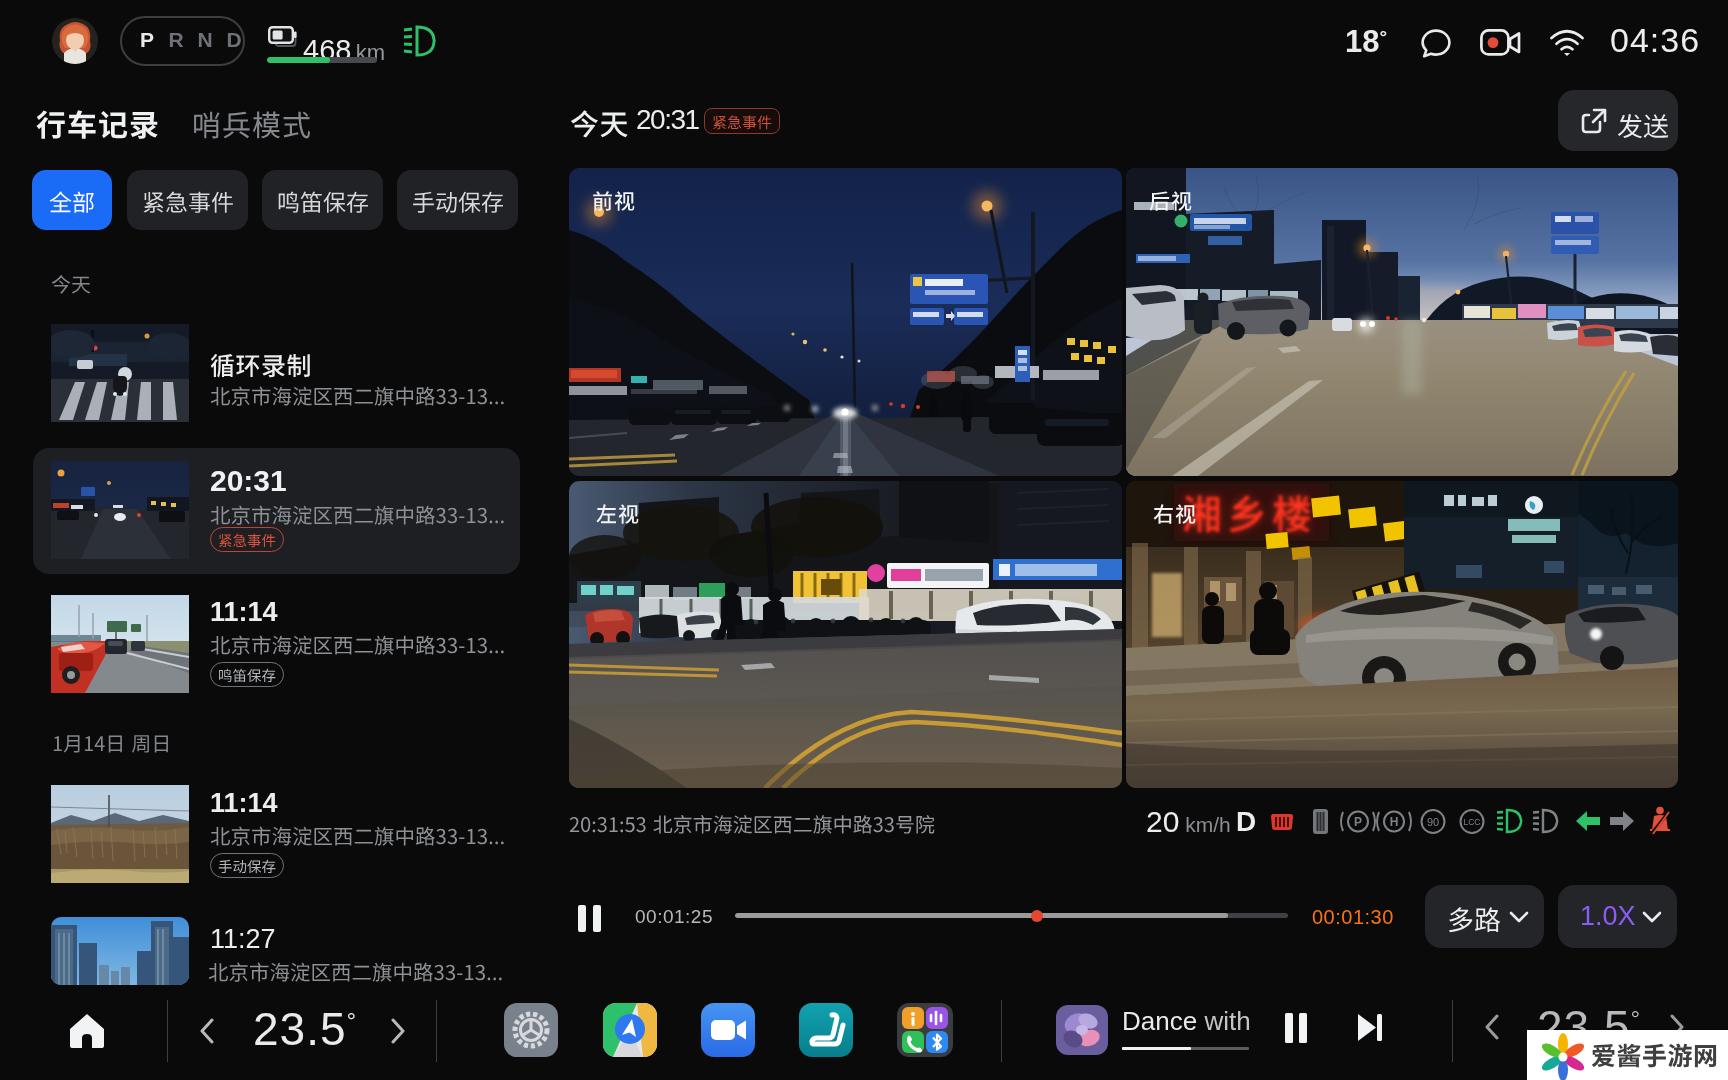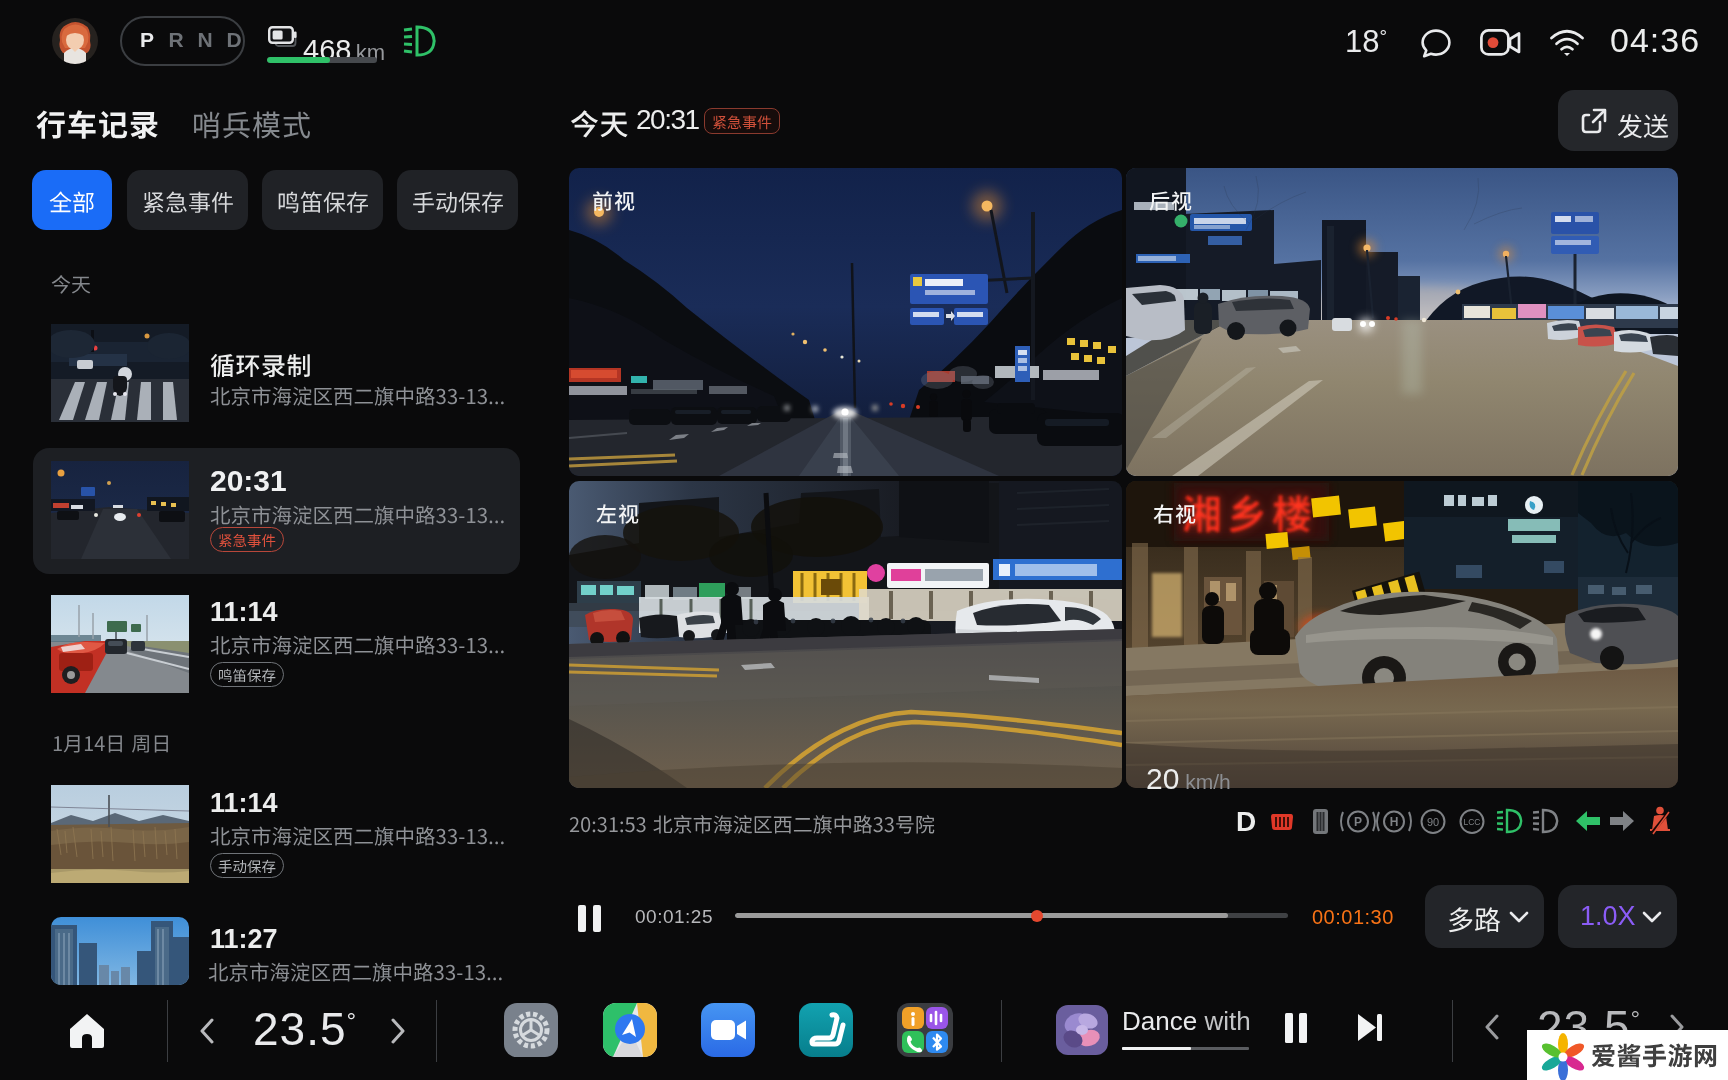--- a/index.html
+++ b/index.html
@@ -38,21 +38,21 @@
     </div>
     <svg class="abs" style="left:403px;top:23px" width="34" height="36" viewBox="0 0 34 36">
 <path d="M14 4 Q30 4 31 17 Q31.5 18 31 19 Q30 32 14 32 L14 4 Z" fill="none" stroke="#2fc168" stroke-width="3"></path>
 <g stroke="#2fc168" stroke-width="3">
 <line x1="1" y1="7" x2="9" y2="6"></line>
         <line x1="1" y1="14" x2="9" y2="13.4"></line>
 <line x1="1" y1="21" x2="9" y2="21.4"></line>
         <line x1="1" y1="28" x2="9" y2="29"></line>
 </g>
     </svg>
-    <div class="abs" style="left:1345px;top:24px;font-size:31px;color:#e9eaec;font-weight:400">18<span style="position:relative;top:-9px;font-size:19px">°</span></div>
+    <div class="abs" style="left:1345px;top:24px;font-size:31px;color:#e9eaec;font-weight:700">18<span style="position:relative;top:-9px;font-size:19px">°</span></div>
     <svg class="abs" style="left:1420px;top:28px" width="32" height="30" viewBox="0 0 32 30">
 <path d="M16 2.6 C23.5 2.6 29.4 8 29.4 14.6 C29.4 21.2 23.5 26.6 16 26.6 C14.2 26.6 12.5 26.3 10.9 25.8 L4.2 28.2 L6.3 22.4 C4 20.3 2.6 17.6 2.6 14.6 C2.6 8 8.5 2.6 16 2.6 Z" fill="none" stroke="#e9eaec" stroke-width="2.6" stroke-linejoin="round"></path>
 </svg>
     <svg class="abs" style="left:1480px;top:29px" width="44" height="28" viewBox="0 0 44 28">
 <rect x="1.4" y="1.4" width="27" height="24" rx="7" fill="none" stroke="#e9eaec" stroke-width="2.7"></rect>
 <path d="M30 10 L39 4.5 L39 23 L30 17.5 Z" fill="none" stroke="#e9eaec" stroke-width="2.7" stroke-linejoin="round"></path>
 <circle cx="13" cy="13.6" r="5.4" fill="#e14b38"></circle>
 </svg>
     <svg class="abs" style="left:1549px;top:29px" width="36" height="27" viewBox="0 0 36 27">
 <g fill="none" stroke="#e9eaec" stroke-width="2.7" stroke-linecap="round">
@@ -279,21 +279,21 @@
 <g stroke="#d8e8f4" stroke-width="1" opacity="0.5">
 <line x1="8" y1="16" x2="8" y2="94"></line>
             <line x1="13" y1="16" x2="13" y2="94"></line>
             <line x1="18" y1="16" x2="18" y2="94"></line>
 <line x1="107" y1="12" x2="107" y2="92"></line>
             <line x1="112" y1="12" x2="112" y2="92"></line>
 </g>
 <rect x="0" y="92" width="138" height="6" fill="#8898a8"></rect>
 </svg></div>
     </div>
-    <div class="abs" style="left:210px;top:924px;font-size:27px;font-weight:bold;color:#eceded">11:27</div>
+    <div class="abs" style="left:210px;top:924px;font-size:27px;font-weight:normal;color:#eceded">11:27</div>
     <div style="position:absolute;left:208px;top:957px;"><svg width="295" height="29" viewBox="0 0 295 29" style="overflow:visible">
         <path transform="translate(0,23)" fill="#8e9196" d="M0.7 -2.5 1.4 -1C2.9 -1.6 4.8 -2.4 6.6 -3.2V1.5H8.2V-16.9H6.6V-12H1.3V-10.5H6.6V-4.7C4.4 -3.9 2.2 -3 0.7 -2.5ZM18.3 -13.7C17 -12.5 15.1 -11.2 13.2 -10V-16.8H11.6V-1.6C11.6 0.6 12.2 1.2 14.1 1.2C14.5 1.2 17 1.2 17.4 1.2C19.4 1.2 19.8 -0.2 20 -3.9C19.5 -4 18.9 -4.3 18.5 -4.6C18.4 -1.2 18.2 -0.3 17.3 -0.3C16.7 -0.3 14.7 -0.3 14.2 -0.3C13.3 -0.3 13.2 -0.5 13.2 -1.6V-8.4C15.4 -9.6 17.7 -11 19.4 -12.3Z M25.9 -10.1H35.7V-6.8H25.9ZM34.5 -3.4C35.9 -2.1 37.6 -0.1 38.3 1.1L39.6 0.2C38.8 -1 37.1 -2.8 35.8 -4.2ZM25.3 -4.2C24.5 -2.8 22.9 -1.1 21.6 0C21.9 0.3 22.4 0.7 22.7 1C24.1 -0.2 25.8 -2 26.8 -3.6ZM29 -16.9C29.4 -16.2 29.9 -15.4 30.3 -14.7H21.8V-13.2H39.7V-14.7H32.1C31.7 -15.4 31 -16.6 30.5 -17.4ZM24.4 -11.5V-5.5H30V-0.2C30 0.1 29.9 0.2 29.5 0.2C29.2 0.2 27.9 0.2 26.5 0.2C26.7 0.6 26.9 1.2 27 1.7C28.8 1.7 30 1.7 30.7 1.4C31.4 1.2 31.6 0.8 31.6 -0.1V-5.5H37.4V-11.5Z M49.5 -16.9C50 -16.1 50.5 -15 50.8 -14.2H42V-12.7H50.4V-9.9H44V-0.7H45.6V-8.4H50.4V1.6H52V-8.4H57.1V-2.7C57.1 -2.4 57 -2.3 56.6 -2.3C56.3 -2.3 55 -2.3 53.6 -2.3C53.9 -1.9 54.1 -1.3 54.2 -0.8C55.9 -0.8 57.1 -0.8 57.8 -1.1C58.5 -1.3 58.7 -1.8 58.7 -2.7V-9.9H52V-12.7H60.5V-14.2H52.3L52.6 -14.3C52.3 -15.1 51.6 -16.4 51 -17.4Z M63.4 -15.9C64.7 -15.3 66.2 -14.4 67 -13.7L67.9 -14.9C67.1 -15.5 65.6 -16.4 64.3 -16.9ZM62.4 -9.9C63.5 -9.3 65 -8.4 65.7 -7.8L66.6 -9C65.8 -9.6 64.4 -10.5 63.2 -11ZM63 0.5 64.3 1.3C65.2 -0.6 66.2 -3.2 67 -5.4L65.8 -6.2C65 -3.9 63.8 -1.2 63 0.5ZM72.9 -9.6C73.8 -9 74.7 -8 75.2 -7.3H70.9L71.2 -10.2H78.3L78.2 -7.3H75.3L76.1 -7.9C75.7 -8.6 74.6 -9.5 73.8 -10.2ZM67.3 -7.3V-5.9H69.2C69 -4.2 68.7 -2.6 68.5 -1.4H77.6C77.5 -0.7 77.3 -0.3 77.1 -0.1C77 0.1 76.8 0.2 76.4 0.2C76 0.2 75 0.2 74 0.1C74.2 0.5 74.4 1 74.4 1.4C75.4 1.5 76.4 1.5 77 1.4C77.6 1.4 78 1.2 78.4 0.7C78.7 0.3 78.9 -0.3 79.1 -1.4H80.7V-2.7H79.3C79.4 -3.6 79.5 -4.6 79.5 -5.9H81.2V-7.3H79.6L79.8 -10.8C79.8 -11 79.8 -11.5 79.8 -11.5H69.9C69.8 -10.2 69.6 -8.8 69.4 -7.3ZM70.7 -5.9H78.1C78 -4.6 77.9 -3.5 77.8 -2.7H70.2ZM72.4 -5.3C73.3 -4.5 74.4 -3.4 74.8 -2.7L75.8 -3.4C75.3 -4.1 74.2 -5.1 73.3 -5.8ZM70.6 -17.2C69.8 -14.8 68.6 -12.4 67.1 -10.9C67.5 -10.7 68.1 -10.3 68.4 -10C69.2 -11 70 -12.2 70.6 -13.5H80.7V-14.9H71.3C71.6 -15.5 71.8 -16.2 72.1 -16.9Z M83.8 -15.9C85.1 -15.3 86.6 -14.2 87.3 -13.5L88.3 -14.7C87.5 -15.4 86 -16.4 84.7 -17ZM82.8 -10.4C84.1 -9.8 85.7 -8.8 86.5 -8.1L87.4 -9.3C86.6 -10 85 -10.9 83.7 -11.5ZM83.4 0.4 84.7 1.4C85.8 -0.6 87.1 -3.2 88.1 -5.4L86.9 -6.3C85.8 -3.9 84.4 -1.2 83.4 0.4ZM90.4 -7.6C90.1 -4 89.2 -1 87.2 0.8C87.6 1 88.2 1.5 88.5 1.7C89.6 0.5 90.4 -0.9 91 -2.7C92.4 0.6 94.8 1.3 98 1.3H101.4C101.4 0.8 101.6 0.2 101.9 -0.2C101.1 -0.2 98.6 -0.2 98.1 -0.2C97.3 -0.2 96.6 -0.2 95.9 -0.3V-4.5H100.4V-5.9H95.9V-9.1H100.6V-10.5H89.5V-9.1H94.4V-0.8C93.1 -1.3 92.1 -2.5 91.5 -4.6C91.7 -5.5 91.8 -6.4 91.9 -7.5ZM93.6 -16.9C94 -16.2 94.4 -15.3 94.6 -14.6H88.9V-11.2H90.4V-13.2H99.7V-11.2H101.2V-14.6H95.8L96.1 -14.7C96 -15.4 95.5 -16.5 95 -17.3Z M121.5 -16.1H104.5V1H122V-0.5H106V-14.6H121.5ZM107.8 -12C109.4 -10.7 111.2 -9.1 112.9 -7.6C111.1 -5.8 109.1 -4.2 107.1 -3.1C107.5 -2.8 108.1 -2.2 108.4 -1.9C110.3 -3.2 112.2 -4.7 113.9 -6.5C115.7 -4.8 117.3 -3.2 118.3 -1.9L119.6 -3C118.5 -4.3 116.8 -6 115 -7.7C116.5 -9.3 117.8 -11.2 118.9 -13.1L117.5 -13.6C116.5 -11.9 115.3 -10.2 113.9 -8.7C112.2 -10.2 110.5 -11.6 108.9 -12.9Z M124.2 -15.9V-14.4H130.3V-11.4H125.3V1.6H126.8V0.3H139.8V1.5H141.3V-11.4H136.1V-14.4H142.2V-15.9ZM126.8 -1.1V-5C127.1 -4.8 127.6 -4.2 127.7 -3.9C130.8 -5.4 131.6 -7.8 131.7 -10H134.6V-6.8C134.6 -5.1 135.1 -4.7 136.7 -4.7C137.1 -4.7 139.2 -4.7 139.5 -4.7H139.8V-1.1ZM126.8 -5V-10H130.3C130.2 -8.2 129.5 -6.4 126.8 -5ZM131.7 -11.4V-14.4H134.6V-11.4ZM136.1 -10H139.8V-6.2C139.7 -6.1 139.6 -6.1 139.4 -6.1C138.9 -6.1 137.2 -6.1 136.9 -6.1C136.2 -6.1 136.1 -6.2 136.1 -6.8Z M146.4 -14.3V-12.6H161.1V-14.3ZM144.7 -2.1V-0.4H162.9V-2.1Z M167 -16.8C167.6 -15.9 168.2 -14.7 168.5 -13.9L169.9 -14.4C169.6 -15.1 168.9 -16.3 168.3 -17.2ZM175.6 -2.2C174.9 -1.1 173.7 0 172.5 0.8C172.8 1 173.3 1.5 173.6 1.7C174.8 0.9 176.2 -0.5 177 -1.7ZM178.8 -1.5C179.9 -0.5 181.4 0.8 182 1.7L183.2 0.8C182.4 -0 181 -1.3 179.8 -2.2ZM174.2 -17.3C173.7 -15.5 172.9 -13.8 171.9 -12.5V-13.8H164.8V-12.5H166.9C166.8 -7.4 166.6 -2.2 164.7 0.7C165.1 0.9 165.6 1.3 165.8 1.7C167.3 -0.7 167.9 -4.3 168.1 -8.2H170.3C170.2 -2.7 170 -0.7 169.6 -0.2C169.5 0 169.4 0.1 169.1 0C168.8 0 168.2 0 167.6 -0C167.8 0.3 167.9 0.9 168 1.4C168.7 1.4 169.3 1.4 169.7 1.4C170.2 1.3 170.6 1.1 170.8 0.7C171.4 0 171.5 -2.3 171.7 -8.9C171.7 -9.1 171.7 -9.6 171.7 -9.6H170.9L168.2 -9.6L168.3 -12.5H171.8C171.6 -12.2 171.4 -12 171.2 -11.8C171.5 -11.6 172.1 -11.1 172.3 -10.9C173 -11.6 173.7 -12.6 174.3 -13.7H183.3V-15H174.9C175.1 -15.7 175.4 -16.3 175.5 -17ZM180.1 -12.9V-11.5H176V-12.9H174.6V-11.5H173.3V-10.2H174.6V-3.8H172.3V-2.5H183.6V-3.8H181.4V-10.2H183V-11.5H181.4V-12.9ZM176 -10.2H180.1V-8.9H176ZM176 -7.8H180.1V-6.4H176ZM176 -5.3H180.1V-3.8H176Z M193.9 -17.2V-13.6H186.5V-3.8H188V-5.1H193.9V1.6H195.5V-5.1H201.4V-3.9H203V-13.6H195.5V-17.2ZM188 -6.6V-12.1H193.9V-6.6ZM201.4 -6.6H195.5V-12.1H201.4Z M208.2 -15H212.1V-11.4H208.2ZM205.8 -0.9 206 0.6C208.2 0.1 211.2 -0.6 214 -1.3L213.8 -2.7L211.1 -2.1V-5.7H213.3C213.6 -5.4 213.9 -5 214 -4.7C214.5 -4.9 214.9 -5.1 215.3 -5.3V1.6H216.7V0.8H221.9V1.5H223.3V-5.2L224 -4.9C224.2 -5.4 224.6 -5.9 224.9 -6.2C223.1 -6.9 221.5 -8 220.2 -9.3C221.5 -10.8 222.6 -12.6 223.3 -14.8L222.3 -15.2L222 -15.1H218C218.3 -15.7 218.5 -16.3 218.7 -16.9L217.2 -17.2C216.5 -14.8 215.1 -12.4 213.5 -10.9V-16.4H206.8V-10H209.7V-1.7L208.1 -1.4V-8.1H206.8V-1.1ZM216.7 -0.5V-4.5H221.9V-0.5ZM221.3 -13.8C220.8 -12.5 220.1 -11.4 219.2 -10.3C218.4 -11.3 217.7 -12.4 217.2 -13.4L217.4 -13.8ZM216.2 -5.8C217.3 -6.5 218.3 -7.3 219.3 -8.2C220.2 -7.3 221.2 -6.5 222.3 -5.8ZM218.3 -9.3C217 -7.9 215.3 -6.8 213.7 -6.1V-7.1H211.1V-10H213.5V-10.7C213.8 -10.5 214.3 -10 214.6 -9.8C215.2 -10.4 215.9 -11.2 216.4 -12.1C217 -11.2 217.6 -10.2 218.3 -9.3Z M230.9 0.3C233.6 0.3 235.7 -1.3 235.7 -4C235.7 -6.1 234.3 -7.4 232.6 -7.8V-7.9C234.2 -8.5 235.2 -9.7 235.2 -11.5C235.2 -13.9 233.4 -15.3 230.8 -15.3C229.1 -15.3 227.8 -14.5 226.6 -13.5L227.7 -12.3C228.5 -13.2 229.6 -13.8 230.8 -13.8C232.3 -13.8 233.3 -12.8 233.3 -11.4C233.3 -9.8 232.3 -8.5 229.1 -8.5V-7.1C232.6 -7.1 233.8 -5.9 233.8 -4.1C233.8 -2.4 232.6 -1.3 230.8 -1.3C229.1 -1.3 227.9 -2.1 227.1 -3L226.1 -1.8C227.1 -0.7 228.6 0.3 230.9 0.3Z M242.3 0.3C245 0.3 247.1 -1.3 247.1 -4C247.1 -6.1 245.7 -7.4 243.9 -7.8V-7.9C245.5 -8.5 246.6 -9.7 246.6 -11.5C246.6 -13.9 244.7 -15.3 242.2 -15.3C240.5 -15.3 239.2 -14.5 238 -13.5L239 -12.3C239.9 -13.2 240.9 -13.8 242.1 -13.8C243.7 -13.8 244.7 -12.8 244.7 -11.4C244.7 -9.8 243.6 -8.5 240.5 -8.5V-7.1C244 -7.1 245.2 -5.9 245.2 -4.1C245.2 -2.4 243.9 -1.3 242.1 -1.3C240.4 -1.3 239.3 -2.1 238.4 -3L237.5 -1.8C238.5 -0.7 239.9 0.3 242.3 0.3Z M249.2 -5H254.4V-6.5H249.2Z M257.2 0H265.4V-1.6H262.4V-15H261C260.1 -14.6 259.2 -14.2 257.8 -14V-12.8H260.5V-1.6H257.2Z M272.1 0.3C274.8 0.3 277 -1.3 277 -4C277 -6.1 275.6 -7.4 273.8 -7.8V-7.9C275.4 -8.5 276.5 -9.7 276.5 -11.5C276.5 -13.9 274.6 -15.3 272.1 -15.3C270.4 -15.3 269 -14.5 267.9 -13.5L268.9 -12.3C269.8 -13.2 270.8 -13.8 272 -13.8C273.6 -13.8 274.6 -12.8 274.6 -11.4C274.6 -9.8 273.5 -8.5 270.4 -8.5V-7.1C273.9 -7.1 275.1 -5.9 275.1 -4.1C275.1 -2.4 273.8 -1.3 272 -1.3C270.3 -1.3 269.2 -2.1 268.3 -3L267.3 -1.8C268.3 -0.7 269.8 0.3 272.1 0.3Z M281 0.3C281.7 0.3 282.3 -0.3 282.3 -1.1C282.3 -2 281.7 -2.6 281 -2.6C280.2 -2.6 279.6 -2 279.6 -1.1C279.6 -0.3 280.2 0.3 281 0.3Z M286.7 0.3C287.4 0.3 288 -0.3 288 -1.1C288 -2 287.4 -2.6 286.7 -2.6C285.9 -2.6 285.3 -2 285.3 -1.1C285.3 -0.3 285.9 0.3 286.7 0.3Z M292.4 0.3C293.1 0.3 293.7 -0.3 293.7 -1.1C293.7 -2 293.1 -2.6 292.4 -2.6C291.6 -2.6 291 -2 291 -1.1C291 -0.3 291.6 0.3 292.4 0.3Z"></path>
       </svg></div>
     <div style="position:absolute;left:570px;top:103px;"><svg width="59" height="41" viewBox="0 0 59 41" style="overflow:visible">
         <path transform="translate(0,32)" fill="#eceded" d="M11.2 -15.1C13.1 -13.7 15.6 -11.6 16.7 -10.3L18.7 -12.3C17.5 -13.6 14.9 -15.5 13 -16.8ZM4.6 -10.3V-7.5H20.2C18.2 -4.8 15.5 -1.5 13.1 1.2L16 2.6C19 -1.2 22.8 -6 25.3 -9.4L23.1 -10.4L22.6 -10.3ZM14.2 -24.7C11.3 -20.3 6.1 -16.4 0.9 -14.1C1.7 -13.4 2.6 -12.4 3 -11.6C7.2 -13.7 11.4 -16.9 14.6 -20.6C17.8 -17.1 22.2 -13.8 26 -11.8C26.4 -12.6 27.4 -13.7 28.1 -14.4C24.1 -16.1 19.2 -19.5 16.3 -22.6L16.8 -23.5Z M31.4 -13.5V-10.7H41.7C40.5 -6.8 37.7 -2.7 30.5 0C31.2 0.6 32 1.7 32.3 2.3C39.3 -0.4 42.6 -4.4 44.1 -8.5C46.4 -3.2 50.1 0.5 55.8 2.3C56.2 1.5 57 0.4 57.7 -0.2C51.9 -1.8 48 -5.6 46 -10.7H56.7V-13.5H45.1C45.2 -14.5 45.2 -15.4 45.2 -16.3V-19.6H55.5V-22.4H32.4V-19.6H42.3V-16.4C42.3 -15.5 42.3 -14.5 42.2 -13.5Z"></path>
       </svg></div>
     <div class="abs" style="left:636px;top:104px;font-size:28px;color:#eceded;letter-spacing:-1.5px">20:31</div>
     <div class="abs" style="left:704px;top:108px;width:76px;height:26px;border:1.5px solid #8a3a2e;border-radius:8px;background:rgba(60,18,12,0.25)"></div>
     <div style="position:absolute;left:712px;top:112px;"><svg width="60" height="21" viewBox="0 0 60 21" style="overflow:visible">
         <path transform="translate(0,16)" fill="#d0503a" d="M9.5 -1.2C10.7 -0.5 12.2 0.4 13 1.1L13.8 0.4C13 -0.3 11.5 -1.2 10.3 -1.7ZM4.5 -1.8C3.6 -1 2.2 -0.2 1 0.3C1.2 0.4 1.7 0.8 1.9 1.1C3.1 0.5 4.5 -0.5 5.5 -1.4ZM1.7 -11.7V-7.2H2.7V-11.7ZM4.2 -12.3V-6.7H5.3V-12.3ZM6.6 -12V-11H7.4C7.8 -10 8.4 -9.2 9.1 -8.5C8.2 -8.1 7.1 -7.7 6 -7.5C6.1 -7.4 6.2 -7.3 6.3 -7.2L6.1 -7.3C5.2 -6.5 4 -5.7 3.6 -5.5C3.2 -5.3 2.9 -5.2 2.7 -5.2C2.8 -4.9 2.9 -4.4 3 -4.2C3.3 -4.2 3.6 -4.3 5.8 -4.4C4.8 -3.9 3.9 -3.6 3.5 -3.5C2.7 -3.2 2.1 -3 1.6 -2.9C1.7 -2.6 1.8 -2.1 1.9 -1.9C2.3 -2 2.9 -2.1 7.2 -2.3V-0C7.2 0.1 7.1 0.2 6.9 0.2C6.6 0.2 5.9 0.2 5 0.2C5.1 0.5 5.3 0.9 5.4 1.2C6.5 1.2 7.2 1.2 7.7 1C8.2 0.8 8.3 0.6 8.3 -0V-2.4L12.2 -2.6C12.5 -2.3 12.8 -1.9 13 -1.7L13.8 -2.3C13.2 -3.1 11.9 -4.1 10.8 -4.8L10 -4.3C10.4 -4 10.8 -3.7 11.2 -3.4L5.1 -3.1C6.9 -3.8 8.7 -4.6 10.5 -5.6L9.7 -6.4C9 -6 8.4 -5.7 7.7 -5.3L4.8 -5.2C5.6 -5.6 6.3 -6.1 7 -6.6L6.9 -6.7C8 -6.9 9 -7.3 9.9 -7.8C10.9 -7.2 12.1 -6.7 13.4 -6.4C13.6 -6.7 13.9 -7.1 14.1 -7.3C12.9 -7.6 11.8 -7.9 10.9 -8.5C12 -9.3 12.9 -10.3 13.4 -11.8L12.7 -12L12.5 -12ZM8.4 -11H11.9C11.4 -10.2 10.8 -9.6 10 -9.1C9.3 -9.6 8.8 -10.2 8.4 -11Z M18.9 -2.7V-0.5C18.9 0.7 19.4 1 21.1 1C21.5 1 24.2 1 24.6 1C26 1 26.4 0.5 26.5 -1.3C26.2 -1.3 25.8 -1.5 25.5 -1.7C25.4 -0.2 25.3 -0 24.5 -0C23.9 -0 21.6 -0 21.2 -0C20.2 -0 20.1 -0.1 20.1 -0.5V-2.7ZM21.2 -3.1C22 -2.4 22.9 -1.3 23.3 -0.6L24.2 -1.3C23.8 -2 22.9 -3 22 -3.7ZM26.5 -2.7C27.2 -1.7 27.9 -0.3 28.2 0.5L29.2 0.1C28.9 -0.8 28.2 -2.1 27.5 -3.1ZM17.2 -2.7C16.8 -1.8 16.2 -0.6 15.6 0.2L16.7 0.7C17.2 -0.1 17.8 -1.4 18.1 -2.2ZM19.8 -12.6C19.1 -11.3 17.7 -9.7 15.8 -8.5C16 -8.3 16.4 -8 16.6 -7.7C16.9 -7.9 17.3 -8.2 17.6 -8.5V-8.1H26.2V-6.9H17.8V-6H26.2V-4.7H17.3V-3.8H27.3V-9.1H24.3C24.7 -9.7 25.2 -10.4 25.6 -11L24.8 -11.5L24.6 -11.5H20.4C20.7 -11.8 20.9 -12.1 21 -12.4ZM18.4 -9.1C18.9 -9.5 19.3 -10 19.7 -10.5H24C23.7 -10 23.3 -9.5 23 -9.1Z M32 -2V-1.1H36.9V-0.1C36.9 0.2 36.8 0.3 36.5 0.3C36.3 0.3 35.3 0.3 34.4 0.3C34.6 0.6 34.8 1 34.8 1.2C36.1 1.2 36.9 1.2 37.4 1.1C37.8 0.9 38 0.6 38 -0.1V-1.1H41.6V-0.4H42.8V-3.1H44.3V-4H42.8V-5.9H38V-6.9H42.5V-9.6H38V-10.5H44V-11.4H38V-12.6H36.9V-11.4H31V-10.5H36.9V-9.6H32.6V-6.9H36.9V-5.9H32.1V-5H36.9V-4H30.7V-3.1H36.9V-2ZM33.7 -8.8H36.9V-7.7H33.7ZM38 -8.8H41.4V-7.7H38ZM38 -5H41.6V-4H38ZM38 -3.1H41.6V-2H38Z M49.8 -5.1V-4H54.1V1.2H55.2V-4H59.3V-5.1H55.2V-8.4H58.6V-9.5H55.2V-12.4H54.1V-9.5H52C52.2 -10.2 52.4 -10.9 52.6 -11.6L51.5 -11.8C51.1 -9.9 50.5 -7.9 49.6 -6.7C49.9 -6.6 50.4 -6.3 50.6 -6.1C51 -6.8 51.4 -7.6 51.7 -8.4H54.1V-5.1ZM49 -12.5C48.2 -10.3 46.9 -8 45.5 -6.6C45.7 -6.3 46 -5.7 46.1 -5.4C46.6 -6 47.1 -6.6 47.5 -7.2V1.2H48.6V-9C49.2 -10 49.7 -11.1 50.1 -12.2Z"></path>
@@ -866,21 +866,21 @@
     </svg>
     <div style="position:absolute;left:592px;top:186px;"><svg width="44" height="30" viewBox="0 0 44 30" style="overflow:visible">
         <path transform="translate(0,23)" fill="#f2f3f4" d="M12.5 -10.8V-2.2H14.3V-10.8ZM16.7 -11.4V-0.6C16.7 -0.3 16.6 -0.2 16.3 -0.2C15.9 -0.1 14.8 -0.1 13.6 -0.2C13.9 0.3 14.2 1.2 14.3 1.7C15.9 1.7 17 1.7 17.7 1.3C18.5 1 18.7 0.5 18.7 -0.5V-11.4ZM14.9 -17.8C14.5 -16.8 13.8 -15.5 13.1 -14.5H6.9L8 -14.9C7.7 -15.7 6.8 -16.9 6 -17.7L4.1 -17.1C4.8 -16.3 5.5 -15.3 5.9 -14.5H1.1V-12.7H20V-14.5H15.3C15.9 -15.3 16.5 -16.3 17.1 -17.2ZM8.3 -6.1V-4.3H4.2V-6.1ZM8.3 -7.6H4.2V-9.3H8.3ZM2.3 -11V1.7H4.2V-2.8H8.3V-0.4C8.3 -0.1 8.3 -0 8 0C7.7 0 6.8 0 5.8 -0C6.1 0.4 6.4 1.2 6.5 1.7C7.9 1.7 8.8 1.7 9.4 1.4C10.1 1.1 10.3 0.6 10.3 -0.3V-11Z M31.3 -16.7V-5.6H33.2V-15H39.3V-5.6H41.3V-16.7ZM35.2 -13.6V-9.8C35.2 -6.5 34.6 -2.5 29.3 0.3C29.7 0.6 30.3 1.4 30.6 1.8C33.4 0.3 35.1 -1.7 36 -3.8V-0.5C36 1 36.6 1.5 38.2 1.5H39.9C41.9 1.5 42.1 0.5 42.3 -2.7C41.9 -2.9 41.2 -3.1 40.8 -3.5C40.7 -0.6 40.6 0 39.9 0H38.5C38 0 37.9 -0.2 37.9 -0.8V-5.8H36.7C37 -7.2 37.1 -8.5 37.1 -9.8V-13.6ZM25 -16.8C25.7 -16 26.5 -14.9 26.8 -14.2H23.2V-12.3H28C26.8 -9.8 24.8 -7.4 22.7 -6C23 -5.6 23.4 -4.5 23.6 -3.9C24.3 -4.5 25 -5.2 25.7 -5.9V1.7H27.6V-6.9C28.3 -6 29 -5 29.4 -4.4L30.7 -5.9C30.3 -6.4 28.9 -8 28.1 -8.9C29 -10.3 29.9 -11.9 30.4 -13.5L29.4 -14.2L29 -14.2H27.1L28.5 -15C28.2 -15.8 27.4 -16.9 26.6 -17.7Z"></path>
       </svg></div>
     <div style="position:absolute;left:1149px;top:186px;"><svg width="44" height="30" viewBox="0 0 44 30" style="overflow:visible">
         <path transform="translate(0,23)" fill="#f2f3f4" d="M3 -15.9V-10.3C3 -7.1 2.8 -2.6 0.6 0.4C1 0.7 1.9 1.4 2.2 1.8C4.6 -1.4 5.1 -6.5 5.1 -10H20.2V-11.9H5.1V-14.2C9.8 -14.5 15 -15.1 18.8 -16L17.1 -17.6C13.8 -16.8 8.1 -16.2 3 -15.9ZM6.6 -7.3V1.8H8.6V0.8H16.6V1.7H18.7V-7.3ZM8.6 -1.1V-5.5H16.6V-1.1Z M31.3 -16.7V-5.6H33.2V-15H39.3V-5.6H41.3V-16.7ZM35.2 -13.6V-9.8C35.2 -6.5 34.6 -2.5 29.3 0.3C29.7 0.6 30.3 1.4 30.6 1.8C33.4 0.3 35.1 -1.7 36 -3.8V-0.5C36 1 36.6 1.5 38.2 1.5H39.9C41.9 1.5 42.1 0.5 42.3 -2.7C41.9 -2.9 41.2 -3.1 40.8 -3.5C40.7 -0.6 40.6 0 39.9 0H38.5C38 0 37.9 -0.2 37.9 -0.8V-5.8H36.7C37 -7.2 37.1 -8.5 37.1 -9.8V-13.6ZM25 -16.8C25.7 -16 26.5 -14.9 26.8 -14.2H23.2V-12.3H28C26.8 -9.8 24.8 -7.4 22.7 -6C23 -5.6 23.4 -4.5 23.6 -3.9C24.3 -4.5 25 -5.2 25.7 -5.9V1.7H27.6V-6.9C28.3 -6 29 -5 29.4 -4.4L30.7 -5.9C30.3 -6.4 28.9 -8 28.1 -8.9C29 -10.3 29.9 -11.9 30.4 -13.5L29.4 -14.2L29 -14.2H27.1L28.5 -15C28.2 -15.8 27.4 -16.9 26.6 -17.7Z"></path>
       </svg></div>
     <div style="position:absolute;left:569px;top:810px;"><svg width="366" height="28" viewBox="0 0 366 28" style="overflow:visible">
         <path transform="translate(0,22)" fill="#96989c" d="M0.9 0H10.1V-1.6H6C5.3 -1.6 4.4 -1.5 3.6 -1.4C7.1 -4.7 9.4 -7.7 9.4 -10.6C9.4 -13.2 7.7 -14.9 5.1 -14.9C3.3 -14.9 2 -14.1 0.8 -12.8L1.9 -11.7C2.7 -12.7 3.7 -13.4 4.9 -13.4C6.7 -13.4 7.6 -12.2 7.6 -10.5C7.6 -8 5.5 -5.1 0.9 -1.1Z M16.7 0.3C19.4 0.3 21.2 -2.3 21.2 -7.4C21.2 -12.5 19.4 -14.9 16.7 -14.9C13.9 -14.9 12.1 -12.5 12.1 -7.4C12.1 -2.3 13.9 0.3 16.7 0.3ZM16.7 -1.2C15 -1.2 13.9 -3.1 13.9 -7.4C13.9 -11.7 15 -13.5 16.7 -13.5C18.3 -13.5 19.5 -11.7 19.5 -7.4C19.5 -3.1 18.3 -1.2 16.7 -1.2Z M25 -7.8C25.7 -7.8 26.3 -8.4 26.3 -9.2C26.3 -10 25.7 -10.6 25 -10.6C24.2 -10.6 23.7 -10 23.7 -9.2C23.7 -8.4 24.2 -7.8 25 -7.8ZM25 0.3C25.7 0.3 26.3 -0.3 26.3 -1.1C26.3 -2 25.7 -2.5 25 -2.5C24.2 -2.5 23.7 -2 23.7 -1.1C23.7 -0.3 24.2 0.3 25 0.3Z M33 0.3C35.6 0.3 37.7 -1.3 37.7 -3.9C37.7 -5.9 36.4 -7.2 34.6 -7.6V-7.7C36.2 -8.3 37.2 -9.5 37.2 -11.3C37.2 -13.6 35.4 -14.9 33 -14.9C31.3 -14.9 30 -14.2 28.9 -13.2L29.9 -12C30.7 -12.9 31.7 -13.4 32.9 -13.4C34.4 -13.4 35.4 -12.5 35.4 -11.1C35.4 -9.5 34.4 -8.3 31.3 -8.3V-6.9C34.7 -6.9 35.9 -5.8 35.9 -4C35.9 -2.3 34.7 -1.3 32.9 -1.3C31.2 -1.3 30.1 -2.1 29.3 -2.9L28.3 -1.8C29.3 -0.7 30.7 0.3 33 0.3Z M40.6 0H48.7V-1.5H45.7V-14.7H44.3C43.5 -14.2 42.6 -13.9 41.3 -13.6V-12.5H43.9V-1.5H40.6Z M52.7 -7.8C53.5 -7.8 54.1 -8.4 54.1 -9.2C54.1 -10 53.5 -10.6 52.7 -10.6C52 -10.6 51.4 -10 51.4 -9.2C51.4 -8.4 52 -7.8 52.7 -7.8ZM52.7 0.3C53.5 0.3 54.1 -0.3 54.1 -1.1C54.1 -2 53.5 -2.5 52.7 -2.5C52 -2.5 51.4 -2 51.4 -1.1C51.4 -0.3 52 0.3 52.7 0.3Z M60.8 0.3C63.2 0.3 65.6 -1.6 65.6 -4.8C65.6 -8 63.6 -9.4 61.1 -9.4C60.3 -9.4 59.6 -9.2 58.9 -8.9L59.3 -13.1H64.8V-14.7H57.7L57.2 -7.8L58.2 -7.2C59.1 -7.8 59.7 -8.1 60.7 -8.1C62.5 -8.1 63.7 -6.8 63.7 -4.7C63.7 -2.6 62.3 -1.3 60.6 -1.3C58.9 -1.3 57.8 -2 57 -2.9L56.1 -1.7C57.1 -0.7 58.5 0.3 60.8 0.3Z M71.9 0.3C74.5 0.3 76.6 -1.3 76.6 -3.9C76.6 -5.9 75.2 -7.2 73.5 -7.6V-7.7C75.1 -8.3 76.1 -9.5 76.1 -11.3C76.1 -13.6 74.3 -14.9 71.8 -14.9C70.1 -14.9 68.8 -14.2 67.7 -13.2L68.7 -12C69.6 -12.9 70.6 -13.4 71.8 -13.4C73.3 -13.4 74.2 -12.5 74.2 -11.1C74.2 -9.5 73.2 -8.3 70.2 -8.3V-6.9C73.6 -6.9 74.7 -5.8 74.7 -4C74.7 -2.3 73.5 -1.3 71.8 -1.3C70.1 -1.3 69 -2.1 68.1 -2.9L67.2 -1.8C68.2 -0.7 69.6 0.3 71.9 0.3Z M84.4 -2.4 85.1 -1C86.5 -1.6 88.4 -2.3 90.2 -3.1V1.4H91.7V-16.4H90.2V-11.7H85V-10.2H90.2V-4.6C88 -3.8 85.9 -2.9 84.4 -2.4ZM101.5 -13.4C100.3 -12.2 98.4 -10.9 96.6 -9.8V-16.4H95V-1.6C95 0.5 95.6 1.1 97.5 1.1C97.9 1.1 100.3 1.1 100.7 1.1C102.6 1.1 103 -0.2 103.2 -3.8C102.8 -3.9 102.2 -4.2 101.8 -4.5C101.6 -1.2 101.5 -0.3 100.6 -0.3C100 -0.3 98 -0.3 97.6 -0.3C96.7 -0.3 96.6 -0.5 96.6 -1.6V-8.2C98.7 -9.4 101 -10.7 102.7 -12Z M109 -9.9H118.6V-6.7H109ZM117.4 -3.3C118.7 -2 120.4 -0.1 121.1 1L122.4 0.2C121.6 -1 119.9 -2.8 118.6 -4.1ZM108.4 -4.1C107.6 -2.7 106.1 -1 104.8 0C105.1 0.3 105.6 0.7 105.9 1C107.3 -0.2 108.9 -2 109.9 -3.5ZM112 -16.5C112.4 -15.8 112.9 -15 113.2 -14.3H105V-12.8H122.5V-14.3H115C114.7 -15.1 114 -16.2 113.5 -17ZM107.5 -11.2V-5.3H113V-0.2C113 0.1 112.9 0.2 112.5 0.2C112.2 0.2 110.9 0.2 109.6 0.2C109.8 0.6 110 1.2 110.1 1.6C111.8 1.6 113 1.6 113.7 1.4C114.4 1.2 114.6 0.8 114.6 -0.1V-5.3H120.2V-11.2Z M132 -16.5C132.5 -15.7 133 -14.6 133.3 -13.9H124.7V-12.4H132.9V-9.7H126.7V-0.7H128.2V-8.2H132.9V1.6H134.4V-8.2H139.4V-2.6C139.4 -2.4 139.3 -2.3 139 -2.2C138.6 -2.2 137.4 -2.2 136 -2.3C136.3 -1.8 136.5 -1.2 136.6 -0.8C138.3 -0.8 139.4 -0.8 140.1 -1.1C140.8 -1.3 141 -1.8 141 -2.6V-9.7H134.4V-12.4H142.7V-13.9H134.7L135 -14C134.7 -14.8 134 -16 133.4 -17Z M145.6 -15.5C146.8 -14.9 148.3 -14 149.1 -13.4L150 -14.5C149.2 -15.1 147.7 -16 146.5 -16.5ZM144.6 -9.7C145.7 -9.1 147.1 -8.2 147.8 -7.6L148.7 -8.7C148 -9.4 146.5 -10.2 145.4 -10.7ZM145.2 0.4 146.5 1.3C147.3 -0.6 148.3 -3.1 149.1 -5.3L147.9 -6.1C147.1 -3.8 146 -1.1 145.2 0.4ZM154.9 -9.4C155.7 -8.7 156.6 -7.8 157.1 -7.1H152.9L153.2 -9.9H160.1L160 -7.1H157.2L158 -7.7C157.5 -8.4 156.5 -9.3 155.7 -9.9ZM149.4 -7.1V-5.7H151.3C151 -4.1 150.8 -2.5 150.5 -1.3H159.4C159.3 -0.7 159.2 -0.3 159 -0.1C158.8 0.1 158.6 0.2 158.2 0.2C157.9 0.2 156.9 0.2 155.9 0.1C156.1 0.4 156.3 1 156.3 1.4C157.3 1.4 158.3 1.5 158.8 1.4C159.4 1.3 159.8 1.2 160.2 0.7C160.5 0.3 160.7 -0.3 160.9 -1.3H162.4V-2.6H161.1C161.2 -3.5 161.2 -4.5 161.3 -5.7H163V-7.1H161.4L161.6 -10.5C161.6 -10.7 161.6 -11.2 161.6 -11.2H152C151.8 -10 151.7 -8.6 151.5 -7.1ZM152.7 -5.7H159.9C159.8 -4.5 159.8 -3.4 159.7 -2.6H152.2ZM154.4 -5.1C155.2 -4.4 156.3 -3.3 156.7 -2.6L157.6 -3.3C157.2 -4 156.1 -5 155.2 -5.7ZM152.6 -16.8C151.8 -14.5 150.6 -12.1 149.2 -10.6C149.5 -10.4 150.2 -10 150.5 -9.8C151.2 -10.7 152 -11.9 152.6 -13.2H162.5V-14.5H153.3C153.6 -15.2 153.8 -15.8 154 -16.4Z M165.5 -15.5C166.7 -14.9 168.2 -13.9 168.9 -13.2L169.8 -14.3C169.1 -15 167.6 -16 166.4 -16.6ZM164.5 -10.1C165.8 -9.5 167.3 -8.6 168.1 -7.9L169 -9.1C168.2 -9.8 166.7 -10.7 165.4 -11.2ZM165 0.4 166.3 1.3C167.4 -0.5 168.7 -3.1 169.6 -5.2L168.5 -6.1C167.4 -3.8 166 -1.2 165 0.4ZM172 -7.4C171.6 -3.9 170.7 -1 168.8 0.8C169.2 1 169.8 1.4 170 1.7C171.1 0.5 171.9 -0.9 172.5 -2.7C173.9 0.6 176.2 1.2 179.3 1.2H182.6C182.7 0.8 182.9 0.2 183.1 -0.2C182.4 -0.2 179.9 -0.2 179.4 -0.2C178.7 -0.2 178 -0.2 177.3 -0.3V-4.4H181.7V-5.7H177.3V-8.9H181.9V-10.2H171.1V-8.9H175.8V-0.7C174.6 -1.3 173.6 -2.4 172.9 -4.5C173.1 -5.3 173.3 -6.3 173.4 -7.3ZM175.1 -16.5C175.4 -15.8 175.8 -14.9 176 -14.3H170.4V-10.9H171.9V-12.9H181V-10.9H182.5V-14.3H177.2L177.5 -14.4C177.3 -15.1 176.9 -16.1 176.4 -16.9Z M202.3 -15.7H185.7V1H202.8V-0.4H187.1V-14.3H202.3ZM188.9 -11.7C190.5 -10.4 192.2 -8.9 193.8 -7.4C192.1 -5.7 190.2 -4.1 188.2 -3C188.6 -2.7 189.2 -2.1 189.4 -1.8C191.3 -3.1 193.2 -4.6 194.9 -6.4C196.6 -4.7 198.2 -3.1 199.2 -1.8L200.4 -2.9C199.3 -4.2 197.7 -5.8 195.9 -7.5C197.3 -9.1 198.7 -10.9 199.8 -12.7L198.3 -13.3C197.4 -11.6 196.2 -10 194.8 -8.4C193.2 -9.9 191.5 -11.4 190 -12.6Z M204.9 -15.5V-14H210.8V-11.1H206V1.5H207.4V0.3H220.1V1.5H221.6V-11.1H216.5V-14H222.5V-15.5ZM207.4 -1.1V-4.9C207.7 -4.7 208.2 -4.1 208.3 -3.8C211.3 -5.3 212.1 -7.6 212.2 -9.8H215.1V-6.6C215.1 -5 215.5 -4.6 217.1 -4.6C217.5 -4.6 219.5 -4.6 219.8 -4.6H220.1V-1.1ZM207.4 -4.9V-9.8H210.8C210.7 -8 210.1 -6.2 207.4 -4.9ZM212.2 -11.1V-14H215.1V-11.1ZM216.5 -9.8H220.1V-6C220.1 -6 219.9 -6 219.7 -6C219.3 -6 217.6 -6 217.3 -6C216.6 -6 216.5 -6.1 216.5 -6.6Z M226.5 -13.9V-12.3H240.9V-13.9ZM224.9 -2.1V-0.4H242.6V-2.1Z M246.7 -16.4C247.2 -15.5 247.8 -14.3 248.1 -13.5L249.5 -14C249.2 -14.8 248.5 -15.9 247.9 -16.8ZM255.1 -2.1C254.4 -1 253.2 0 252 0.8C252.3 1 252.8 1.4 253.1 1.7C254.3 0.8 255.6 -0.5 256.4 -1.7ZM258.1 -1.4C259.3 -0.5 260.7 0.8 261.3 1.7L262.4 0.8C261.7 -0 260.3 -1.3 259.2 -2.2ZM253.6 -16.9C253.2 -15.1 252.4 -13.5 251.4 -12.2V-13.5H244.5V-12.2H246.6C246.5 -7.2 246.3 -2.1 244.4 0.7C244.8 0.9 245.2 1.3 245.5 1.6C247 -0.7 247.5 -4.2 247.8 -8H249.9C249.7 -2.6 249.6 -0.7 249.2 -0.2C249.1 0 249 0.1 248.7 0C248.4 0 247.9 0 247.2 -0C247.4 0.3 247.5 0.9 247.6 1.3C248.3 1.4 248.9 1.4 249.3 1.3C249.8 1.3 250.1 1.1 250.4 0.7C250.9 0 251.1 -2.2 251.2 -8.7C251.3 -8.9 251.3 -9.4 251.3 -9.4H250.5L247.8 -9.4L247.9 -12.2H251.3C251.1 -11.9 250.9 -11.7 250.7 -11.5C251 -11.3 251.6 -10.8 251.8 -10.6C252.5 -11.3 253.2 -12.3 253.7 -13.4H262.6V-14.7H254.3C254.6 -15.3 254.8 -15.9 255 -16.6ZM259.4 -12.5V-11.2H255.4V-12.5H254V-11.2H252.8V-10H254V-3.7H251.9V-2.5H262.8V-3.7H260.7V-10H262.3V-11.2H260.7V-12.5ZM255.4 -10H259.4V-8.7H255.4ZM255.4 -7.6H259.4V-6.2H255.4ZM255.4 -5.2H259.4V-3.7H255.4Z M272.9 -16.8V-13.2H265.6V-3.7H267.1V-5H272.9V1.6H274.5V-5H280.2V-3.8H281.8V-13.2H274.5V-16.8ZM267.1 -6.4V-11.8H272.9V-6.4ZM280.2 -6.4H274.5V-11.8H280.2Z M286.8 -14.6H290.6V-11.1H286.8ZM284.5 -0.8 284.7 0.6C286.9 0.1 289.7 -0.6 292.5 -1.3L292.3 -2.6L289.7 -2V-5.6H291.8C292.1 -5.3 292.4 -4.9 292.5 -4.6C292.9 -4.8 293.3 -4.9 293.7 -5.2V1.6H295.1V0.8H300.2V1.5H301.6V-5.1L302.2 -4.8C302.5 -5.2 302.9 -5.8 303.2 -6.1C301.4 -6.8 299.8 -7.8 298.6 -9C299.9 -10.5 300.9 -12.3 301.5 -14.4L300.6 -14.8L300.3 -14.8H296.4C296.7 -15.3 296.9 -15.9 297.1 -16.5L295.7 -16.8C294.9 -14.4 293.6 -12.1 292 -10.6V-16H285.5V-9.8H288.3V-1.7L286.8 -1.3V-7.9H285.5V-1ZM295.1 -0.5V-4.4H300.2V-0.5ZM299.7 -13.4C299.1 -12.2 298.4 -11.1 297.6 -10.1C296.8 -11.1 296.1 -12.1 295.6 -13.1L295.8 -13.4ZM294.6 -5.7C295.7 -6.3 296.7 -7.1 297.7 -8C298.5 -7.2 299.5 -6.3 300.6 -5.7ZM296.7 -9.1C295.4 -7.7 293.8 -6.7 292.2 -6V-6.9H289.7V-9.8H292V-10.4C292.3 -10.2 292.8 -9.8 293.1 -9.5C293.7 -10.2 294.3 -11 294.9 -11.8C295.4 -10.9 296 -10 296.7 -9.1Z M309 0.3C311.6 0.3 313.7 -1.3 313.7 -3.9C313.7 -5.9 312.3 -7.2 310.6 -7.6V-7.7C312.2 -8.3 313.2 -9.5 313.2 -11.3C313.2 -13.6 311.4 -14.9 308.9 -14.9C307.2 -14.9 305.9 -14.2 304.8 -13.2L305.8 -12C306.7 -12.9 307.7 -13.4 308.9 -13.4C310.4 -13.4 311.3 -12.5 311.3 -11.1C311.3 -9.5 310.3 -8.3 307.3 -8.3V-6.9C310.7 -6.9 311.8 -5.8 311.8 -4C311.8 -2.3 310.6 -1.3 308.9 -1.3C307.2 -1.3 306.1 -2.1 305.2 -2.9L304.3 -1.8C305.3 -0.7 306.7 0.3 309 0.3Z M320.1 0.3C322.7 0.3 324.8 -1.3 324.8 -3.9C324.8 -5.9 323.4 -7.2 321.7 -7.6V-7.7C323.3 -8.3 324.3 -9.5 324.3 -11.3C324.3 -13.6 322.5 -14.9 320 -14.9C318.3 -14.9 317 -14.2 315.9 -13.2L316.9 -12C317.8 -12.9 318.8 -13.4 320 -13.4C321.5 -13.4 322.4 -12.5 322.4 -11.1C322.4 -9.5 321.4 -8.3 318.4 -8.3V-6.9C321.8 -6.9 322.9 -5.8 322.9 -4C322.9 -2.3 321.7 -1.3 320 -1.3C318.3 -1.3 317.2 -2.1 316.3 -2.9L315.4 -1.8C316.4 -0.7 317.8 0.3 320.1 0.3Z M331.1 -14.6H340.6V-11.9H331.1ZM329.6 -16V-10.6H342.2V-16ZM327.2 -8.8V-7.4H331.3C330.9 -6.2 330.4 -4.8 330 -3.8H340.5C340.1 -1.5 339.7 -0.4 339.2 0C338.9 0.2 338.7 0.2 338.2 0.2C337.7 0.2 336.2 0.2 334.8 0C335.1 0.5 335.3 1 335.3 1.5C336.7 1.6 338 1.6 338.7 1.5C339.5 1.5 340 1.4 340.4 1C341.2 0.4 341.7 -1.1 342.2 -4.5C342.2 -4.7 342.2 -5.2 342.2 -5.2H332.2L333 -7.4H344.6V-8.8Z M355.2 -10.7V-9.4H363.3V-10.7ZM353.7 -7.1V-5.8H356.5C356.2 -2.7 355.4 -0.7 351.9 0.4C352.3 0.7 352.7 1.2 352.8 1.6C356.6 0.3 357.6 -2.1 357.9 -5.8H360V-0.5C360 0.9 360.4 1.4 361.8 1.4C362 1.4 363.3 1.4 363.6 1.4C364.8 1.4 365.1 0.7 365.3 -1.9C364.9 -2 364.3 -2.2 364 -2.5C363.9 -0.3 363.8 0 363.4 0C363.1 0 362.2 0 362 0C361.5 0 361.5 -0 361.5 -0.5V-5.8H365V-7.1ZM357.6 -16.5C358 -15.9 358.5 -15 358.7 -14.3H353.6V-10.8H355V-13H363.5V-10.8H364.9V-14.3H359.9L360.3 -14.5C360.1 -15.1 359.5 -16.2 359 -17ZM347.5 -16V1.6H348.9V-14.6H351.5C351.1 -13.3 350.5 -11.5 349.9 -10.1C351.3 -8.5 351.7 -7.1 351.7 -6C351.7 -5.4 351.6 -4.8 351.3 -4.6C351.1 -4.5 350.9 -4.5 350.7 -4.4C350.3 -4.4 350 -4.4 349.5 -4.5C349.7 -4.1 349.9 -3.5 349.9 -3.1C350.3 -3.1 350.8 -3.1 351.2 -3.2C351.6 -3.2 352 -3.3 352.3 -3.5C352.8 -4 353.1 -4.8 353.1 -5.9C353.1 -7.1 352.7 -8.6 351.3 -10.3C351.9 -11.9 352.7 -13.8 353.3 -15.5L352.3 -16L352.1 -16Z"></path>
       </svg></div>
-    <div class="abs" style="left:1146px;top:762px;font-size:30px;color:#eceded">20<span style="font-size:21px;color:#8c8e92"> km/h</span></div>
+    <div class="abs" style="left:1146px;top:805px;font-size:30px;color:#eceded">20<span style="font-size:21px;color:#8c8e92"> km/h</span></div>
     <div class="abs" style="left:1236px;top:806px;font-size:28px;font-weight:bold;color:#eceded">D</div>
     <svg class="abs" style="left:1270px;top:812px" width="24" height="20" viewBox="0 0 24 20">
 <path d="M3 2 L21 2 Q23 2 23 5 L22 15 Q22 18 19 18 L5 18 Q2 18 2 15 L1 5 Q1 2 3 2Z" fill="#e03828"></path>
 <g stroke="#401008" stroke-width="2">
         <line x1="6" y1="5" x2="6" y2="15"></line>
         <line x1="10" y1="5" x2="10" y2="15"></line>
         <line x1="14" y1="5" x2="14" y2="15"></line>
         <line x1="18" y1="5" x2="18" y2="15"></line>
       </g>
 </svg>

